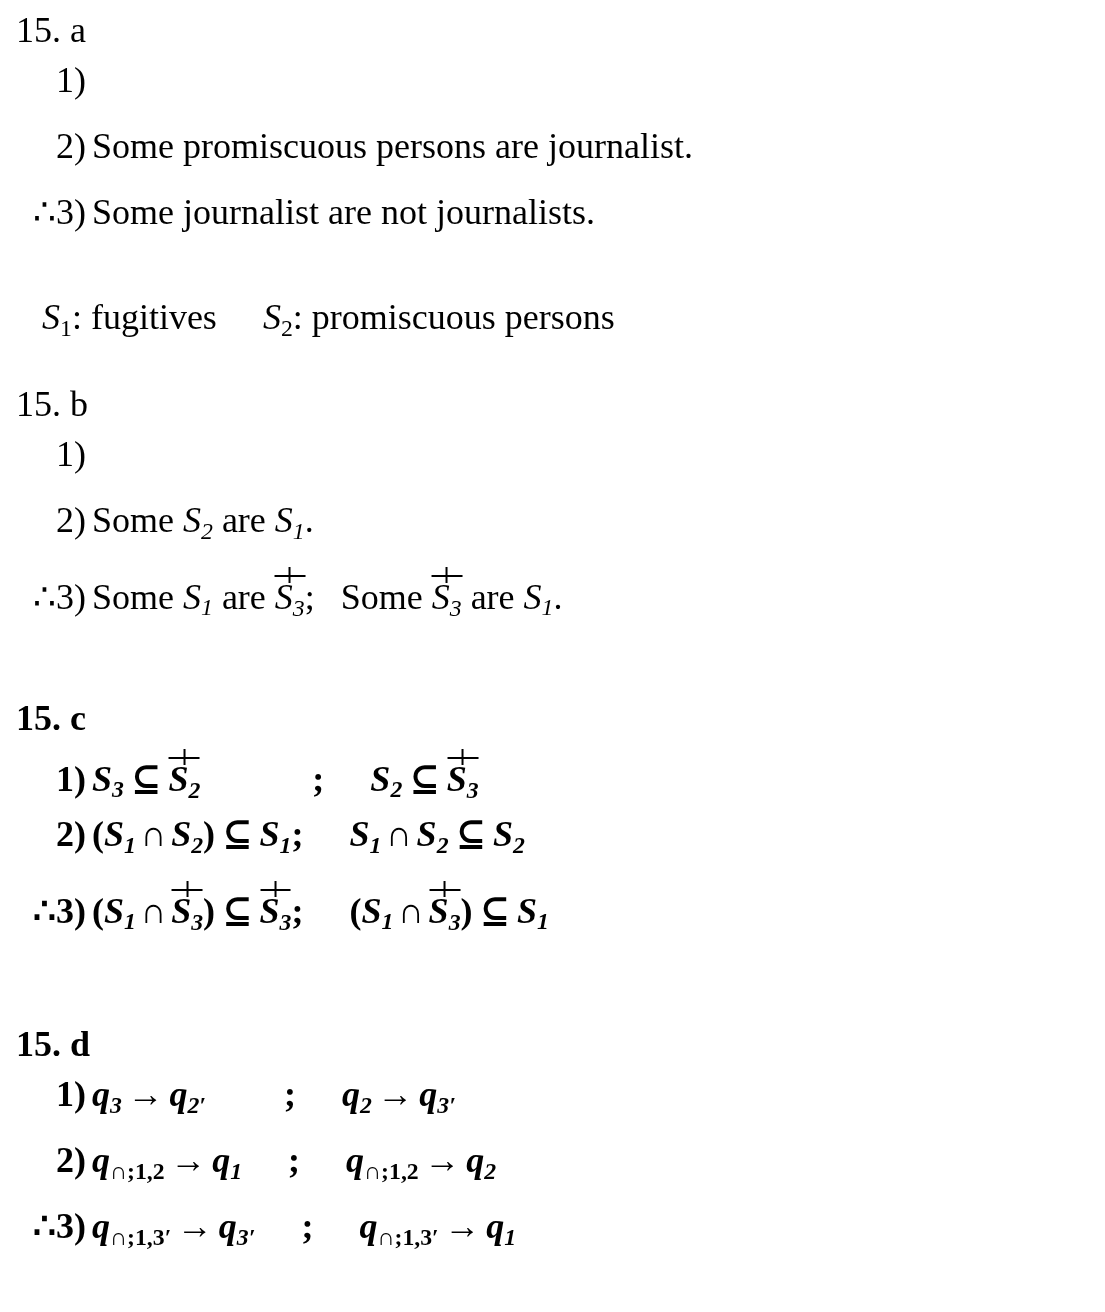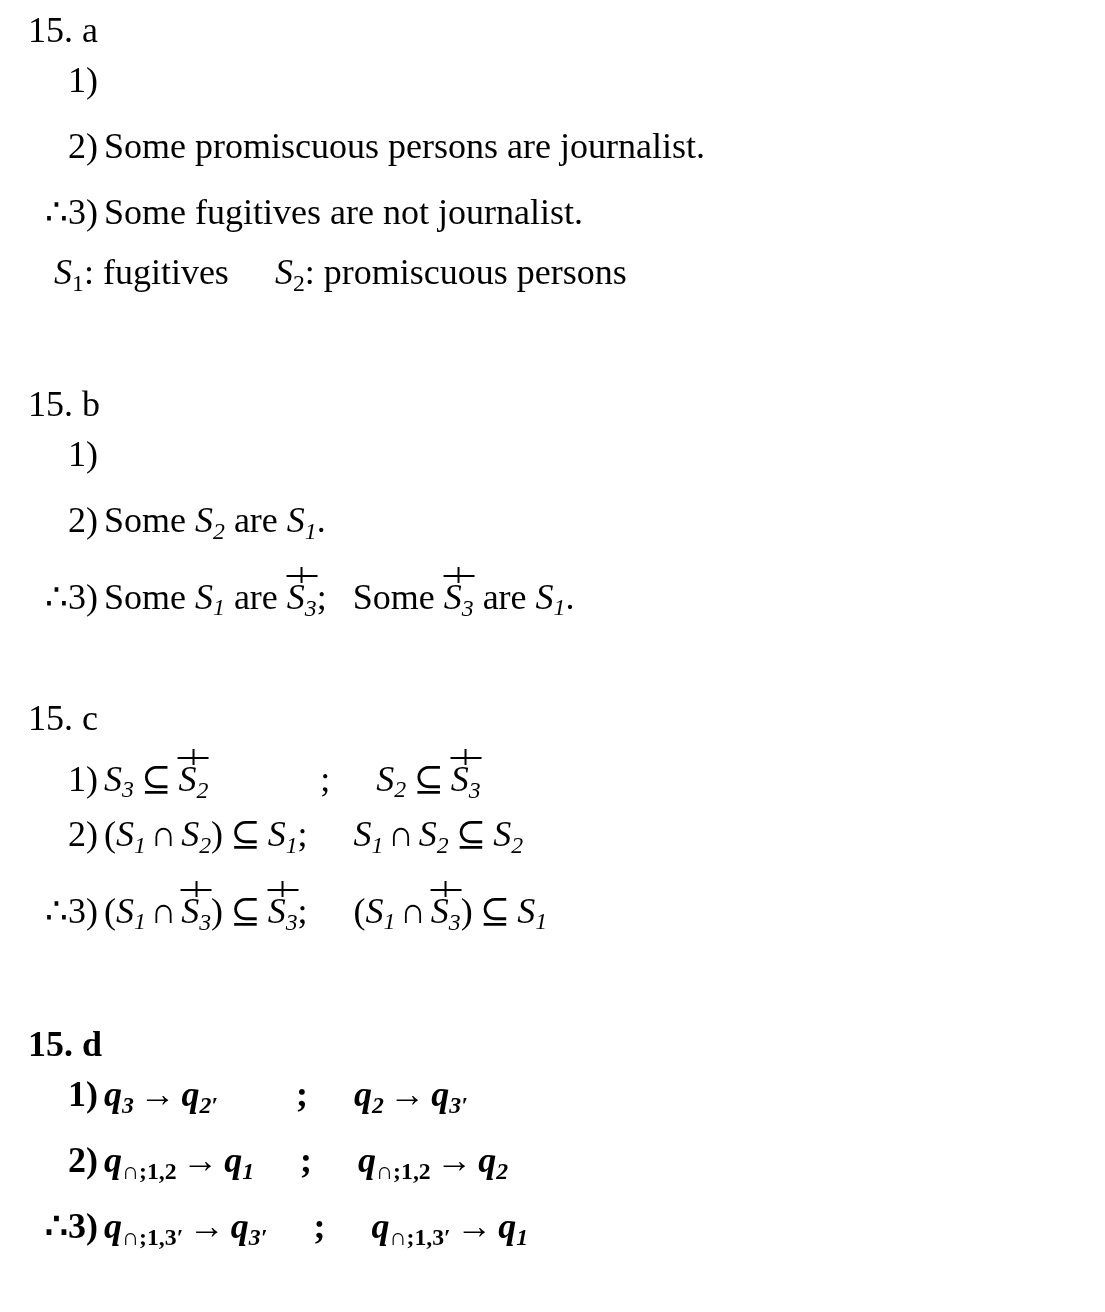--- a/index.html
+++ b/index.html
@@ -22,21 +22,21 @@
     position: absolute;
     top: 0; left: 0;
     width: 1105px;
     height: 1312px;
     padding: 0;
   }
 
   
   .section {
     position: absolute;
-    left: 12px;
+    left: 0;
     width: 938px;
   }
   .sec-head {
     font-size: 36px;
     line-height: 1.0;
     padding-left: 16px;
     white-space: pre;
   }
   .items {
     margin-top: 14px;
@@ -145,21 +145,21 @@
 
   .defs {
     font-size: 36px;
     line-height: 1.0;
     white-space: pre;
     padding-left: 42px;
     height: 58px;
     display: flex;
     align-items: baseline;
   }
-  .def-item { display: inline-block; white-space: pre; }
+  .def-item { display: inline-block; white-space: pre; margin-top: 45px; }
 </style>
 </head>
 <body>
 
 <div class="page">
 
   <div class="section" style="top:12px;">
     <div class="sec-head">15. a</div>
 
     <div class="items">
@@ -168,21 +168,21 @@
         <span class="marker">1)</span>
       </div>
 
       <div class="line" style="height:66px;">
         <span class="marker">2)</span>
         <span class="body-txt">Some promiscuous persons are journalist.</span>
       </div>
 
       <div class="line" style="height:60px;">
         <span class="marker"><span class="therefore">∴</span><span>3)</span></span>
-        <span class="body-txt">Some fugitives are not journalist.</span>
+        <span class="body-txt">Some journalist are not journalists.</span>
       </div>
 
       <div class="defs">
         <span class="def-item"><span class="mi">S</span><sub class="rm">1</sub><span>:</span> <span>fugitives</span></span>
         <span class="gap-md"></span>
         <span class="def-item"><span class="mi">S</span><sub class="rm">2</sub><span>:</span> <span>promiscuous persons</span></span>
         <span class="gap-md"></span>
       </div>
 
     </div>
@@ -203,21 +203,21 @@
       </div>
 
       <div class="line" style="height:60px;">
         <span class="marker"><span class="therefore">∴</span><span>3)</span></span>
         <span class="body-txt"><span class="up">Some</span> <span class="mi">S</span><sub>1</sub> <span class="up">are</span> <span class="barplus"><span class="bp-mark"></span><span class="bp-base">S</span><sub>3</sub></span><span class="semi">;</span><span class="gap-sm"></span><span class="up">Some</span> <span class="barplus"><span class="bp-mark"></span><span class="bp-base">S</span><sub>3</sub></span> <span class="up">are</span> <span class="mi">S</span><sub>1</sub><span class="up">.</span></span>
       </div>
 
     </div>
   </div>
 
-  <div class="section" style="top:700px;">
+  <div class="section" style="top:700px;font-weight:bold;">
     <div class="sec-head">15. c</div>
 
     <div class="items">
 
       <div class="line" style="height:66px;">
         <span class="marker">1)</span>
         <span class="body-txt"><span class="mi">S</span><sub>3</sub><span class="opx">⊆</span><span class="barplus"><span class="bp-mark"></span><span class="bp-base mi">S</span><sub>2</sub></span><span class="gap-xl"></span><span class="semi">;</span><span class="gap-md"></span><span class="mi">S</span><sub>2</sub><span class="opx">⊆</span><span class="barplus"><span class="bp-mark"></span><span class="bp-base mi">S</span><sub>3</sub></span></span>
       </div>
 
       <div class="line" style="height:66px;">

